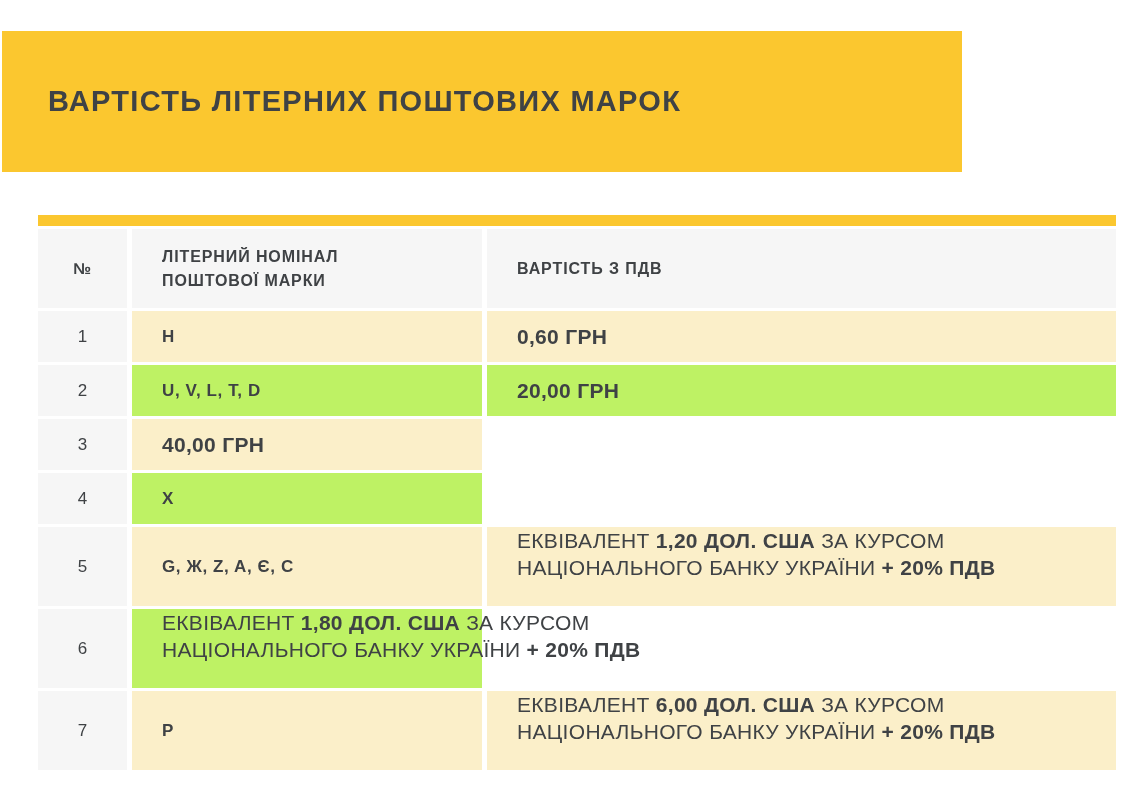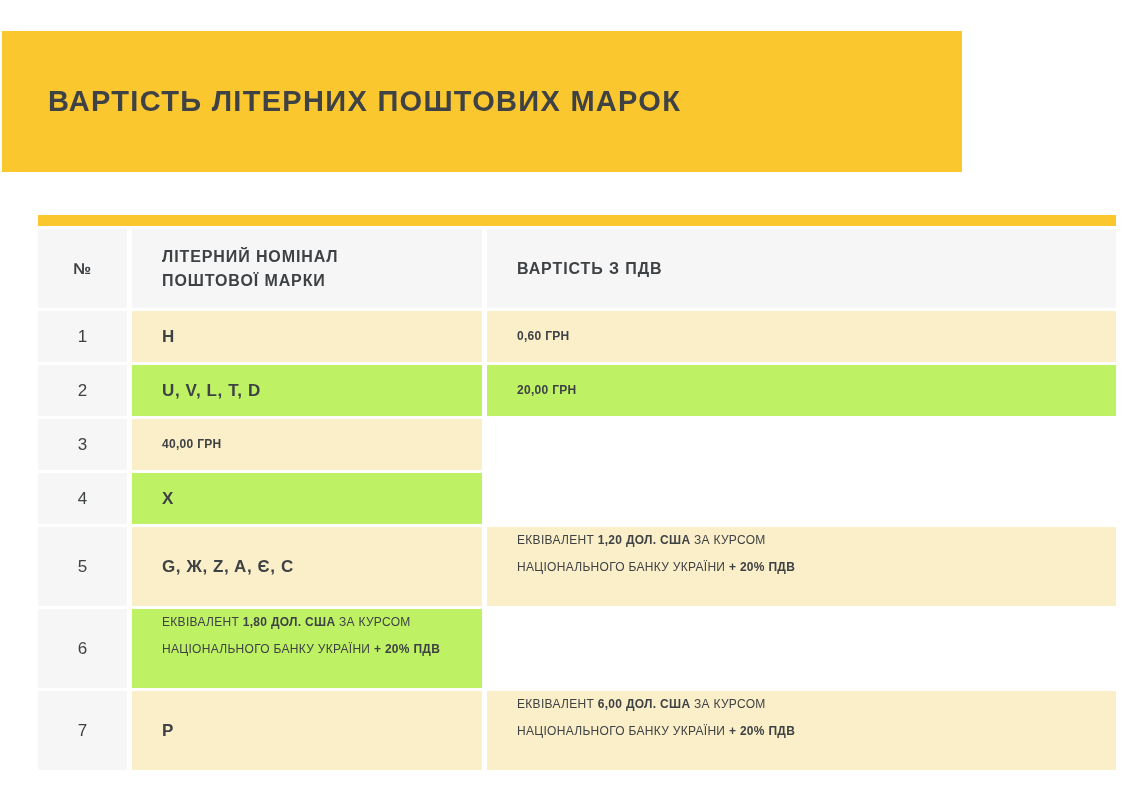--- a/index.html
+++ b/index.html
@@ -64,21 +64,21 @@
   }
   .cell.letters {
     padding-left: 30px;
     font-size: 17px;
     font-weight: 700;
     letter-spacing: 0.6px;
   }
   .cell.cost {
     padding-left: 30px;
     padding-right: 16px;
-    font-size: 12px;
+    font-size: 21px;
     letter-spacing: 0.3px;
     line-height: 27px;
   }
   .t-row.warm .letters, .t-row.warm .cost { background: #fbefc9; }
   .t-row.pale .letters, .t-row.pale .cost { background: #bef264; }
 
   .t-row.header-row .cell {
     background: #f6f6f6;
     min-height: 79px;
     font-weight: 700;

